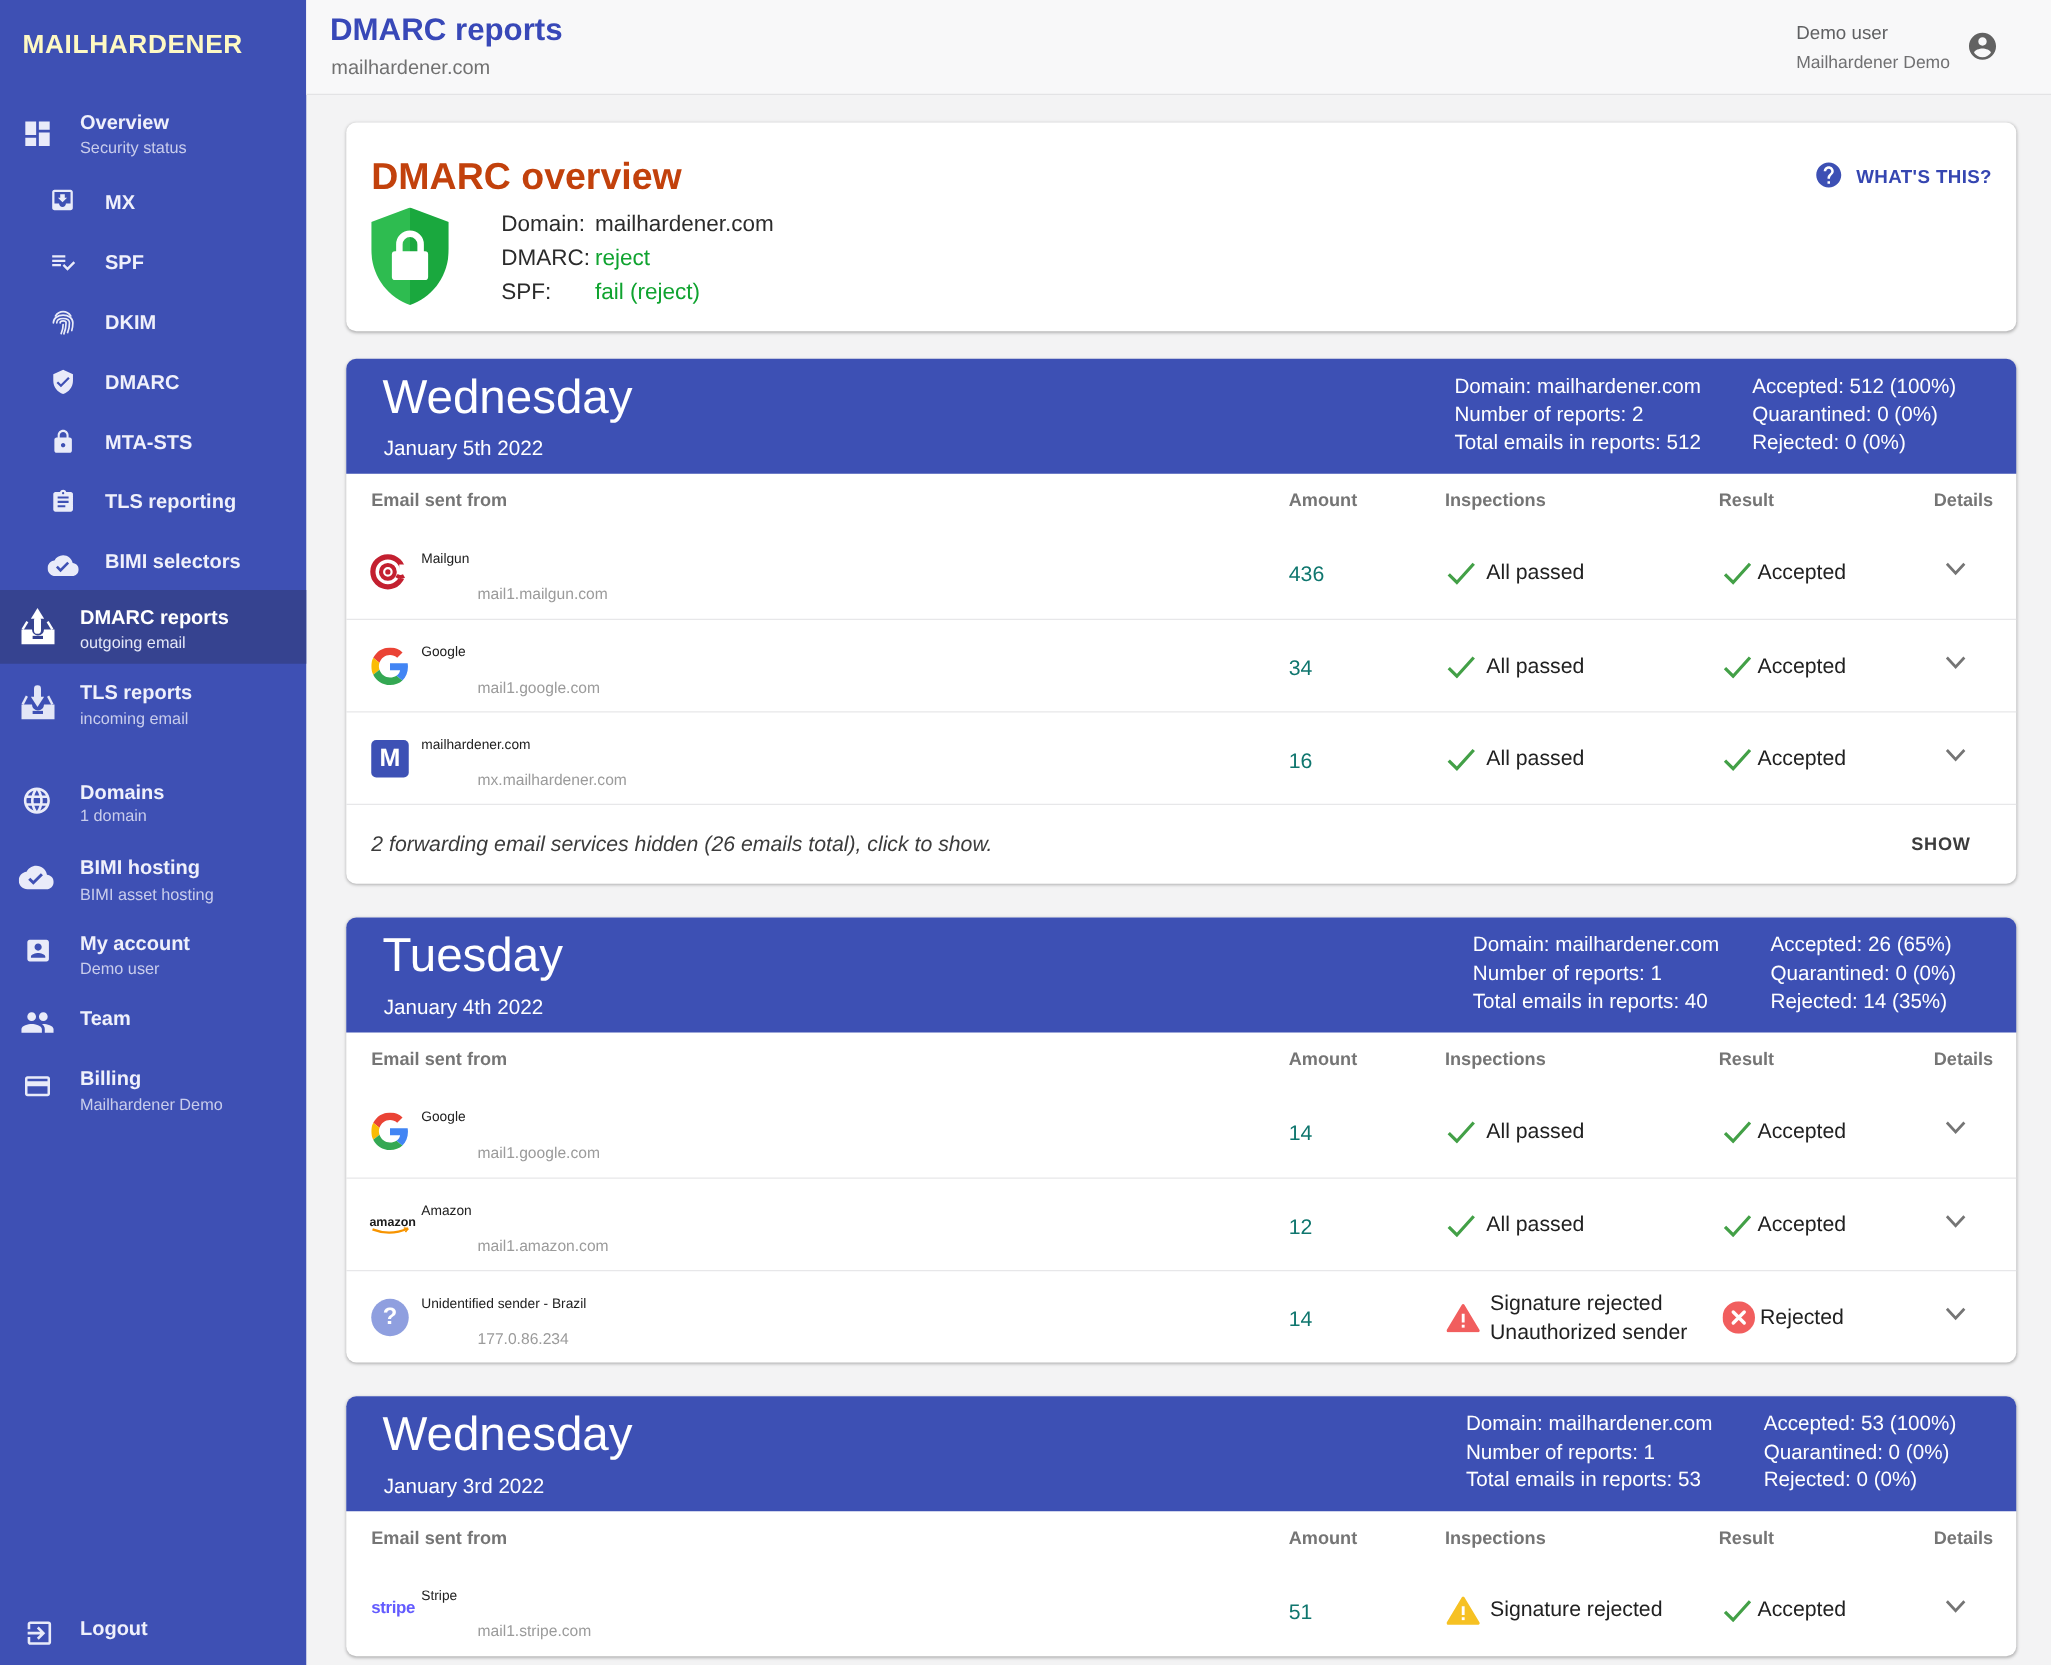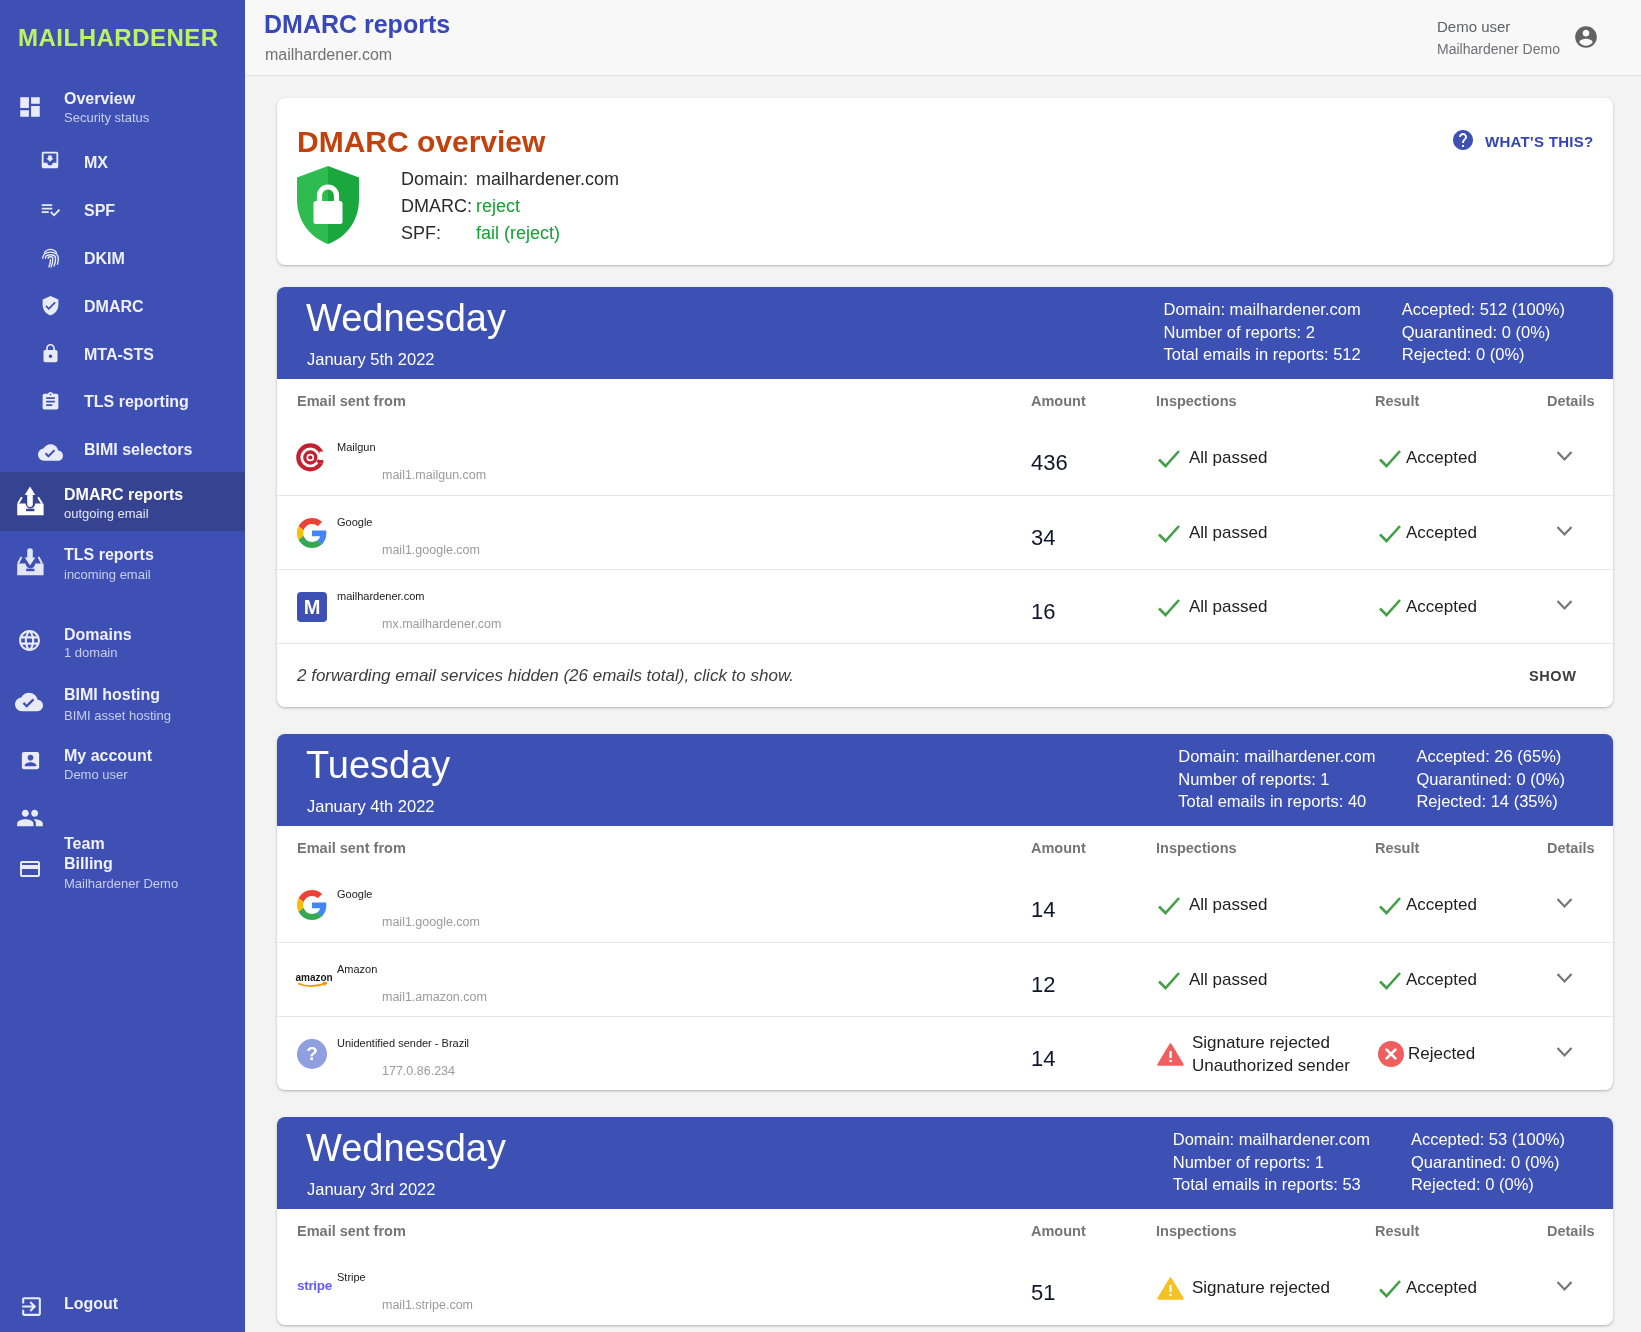--- a/index.html
+++ b/index.html
@@ -1,19 +1,19 @@
 <!DOCTYPE html>
 <html><head>
 <meta charset="utf-8">
 <style>
 * { margin:0; padding:0; box-sizing:border-box; }
 html,body { width:1641px; height:1332px; overflow:hidden; background:#f3f3f4; font-family:"Liberation Sans", sans-serif; }
 
 .side { position:absolute; left:0; top:0; width:245px; height:1332px; background:#3e50b4; }
-.side .logo { position:absolute; left:18px; top:24px; color:#bef264; font-size:24px; font-weight:bold; letter-spacing:0.5px; }
+.side .logo { position:absolute; left:18px; top:24px; color:#fef9c3; font-size:21px; font-weight:bold; letter-spacing:0.5px; }
 .nav { position:absolute; left:0; width:245px; color:#eceefb; }
 .nav .ttl { position:absolute; font-size:16px; font-weight:bold; line-height:16px; color:#eff0fb; white-space:nowrap; }
 .nav .sub { position:absolute; font-size:13px; line-height:13px; color:#c9cdec; white-space:nowrap; }
 .nav .ic  { position:absolute; }
 .selbg { position:absolute; left:0; top:472px; width:245px; height:59px; background:#364390; }
 
 .top { position:absolute; left:245px; top:0; width:1396px; height:76px; background:#f8f8f9; border-bottom:1px solid #e3e3e5; }
 .top .t1 { position:absolute; left:19px; top:10px; font-size:25px; font-weight:bold; color:#3848b8; }
 .top .t2 { position:absolute; left:20px; top:46px; font-size:16px; color:#717171; }
 .top .u1 { position:absolute; left:1192px; top:18px; font-size:15px; color:#5f6062; }
@@ -35,21 +35,21 @@
 .dhead { height:92px; background:#3d50b4; border-radius:8px 8px 0 0; position:relative; color:#fff; }
 .dhead .dn { position:absolute; left:29px; top:12px; font-size:38px; line-height:38px; }
 .dhead .dd { position:absolute; left:30px; top:63.5px; font-size:16.5px; line-height:16.5px; }
 .dhead .stats { position:absolute; right:48px; top:11px; display:flex; gap:41px; font-size:16.5px; line-height:22.5px; }
 .thead { height:42px; position:relative; font-size:14.5px; font-weight:bold; color:#757575; }
 .thead span { position:absolute; top:14px; }
 .row { height:74px; position:relative; border-top:1px solid #e7e7e9; }
 .row .icon { position:absolute; left:20px; top:22px; width:30px; height:30px; }
 .row .nm { position:absolute; left:60px; top:18px; font-size:11px; line-height:17px; color:#212121; }
 .row .dm { position:absolute; left:60px; top:47.5px; font-size:12.5px; line-height:12.5px; color:#9b9b9b;padding-left:45px; }
-.row .amt { position:absolute; left:754px; top:29px; font-size:22px; color:#0f172a; }
+.row .amt { position:absolute; left:754px; top:29px; font-size:17px; color:#0f766e; }
 .cell { position:absolute; display:flex; align-items:center; gap:10px; font-size:17px; color:#212121; }
 .ins { left:880px; top:0; height:74px; gap:8px; }
 .res { left:1101px; top:0; height:74px; gap:4px; }
 .chev { position:absolute; left:1279px; top:27.5px; }
 .foot { height:64px; position:relative; border-top:1px solid #e7e7e9; }
 .foot .msg { position:absolute; left:20px; top:22px; font-size:17px; font-style:italic; color:#3c3c3c; }
 .foot .show { position:absolute; left:1252px; top:24px; font-size:14.5px; font-weight:bold; color:#3c3c3c; letter-spacing:0.6px; }
 .ck2 { display:flex; flex-direction:column; gap:3px; }
 </style>
 </head>
@@ -143,21 +143,21 @@
 
     <svg class="ic" style="left:19px;top:749px;" width="23" height="23" viewBox="0 0 24 24" fill="#e9ebf9">
         <path d="M3 5v14c0 1.1.9 2 2 2h14c1.1 0 2-.9 2-2V5c0-1.1-.9-2-2-2H5c-1.1 0-2 .9-2 2zm12 4c0 1.66-1.34 3-3 3s-3-1.34-3-3 1.34-3 3-3 3 1.34 3 3zm-9 8c0-2 4-3.1 6-3.1s6 1.1 6 3.1v1H6v-1z"></path>
       </svg>
     <div class="ttl" style="left:64px;top:747.5px;">My account</div>
     <div class="sub" style="left:64px;top:768px;">Demo user</div>
 
     <svg class="ic" style="left:16px;top:804px;" width="28" height="28" viewBox="0 0 24 24" fill="#e9ebf9">
         <path d="M16 11c1.66 0 2.99-1.34 2.99-3S17.66 5 16 5c-1.66 0-3 1.34-3 3s1.34 3 3 3zm-8 0c1.66 0 2.99-1.34 2.99-3S9.66 5 8 5C6.34 5 5 6.34 5 8s1.34 3 3 3zm0 2c-2.33 0-7 1.17-7 3.5V19h14v-2.5c0-2.33-4.67-3.5-7-3.5zm8 0c-.29 0-.62.02-.97.05 1.16.84 1.97 1.97 1.97 3.45V19h6v-2.5c0-2.33-4.67-3.5-7-3.5z"></path>
       </svg>
-    <div class="ttl" style="left:64px;top:808px;margin-top:28px;">Team</div>
+    <div class="ttl" style="left:64px;top:808px;">Team</div>
 
     <svg class="ic" style="left:18px;top:857px;" width="24" height="24" viewBox="0 0 24 24" fill="#e9ebf9">
         <path d="M20 4H4c-1.11 0-1.99.89-1.99 2L2 18c0 1.11.89 2 2 2h16c1.11 0 2-.89 2-2V6c0-1.11-.89-2-2-2zm0 14H4v-6h16v6zm0-10H4V6h16v2z"></path>
       </svg>
     <div class="ttl" style="left:64px;top:856px;">Billing</div>
     <div class="sub" style="left:64px;top:877px;">Mailhardener Demo</div>
 
     <svg class="ic" style="left:19px;top:1294px;" width="25" height="25" viewBox="0 0 24 24" fill="#e9ebf9">
         <path d="M10.09 15.59L11.5 17l5-5-5-5-1.41 1.41L12.67 11H3v2h9.67l-2.58 2.59zM19 3H5c-1.11 0-2 .9-2 2v4h2V5h14v14H5v-4H3v4c0 1.1.89 2 2 2h14c1.1 0 2-.9 2-2V5c0-1.1-.9-2-2-2z"></path>
       </svg>

